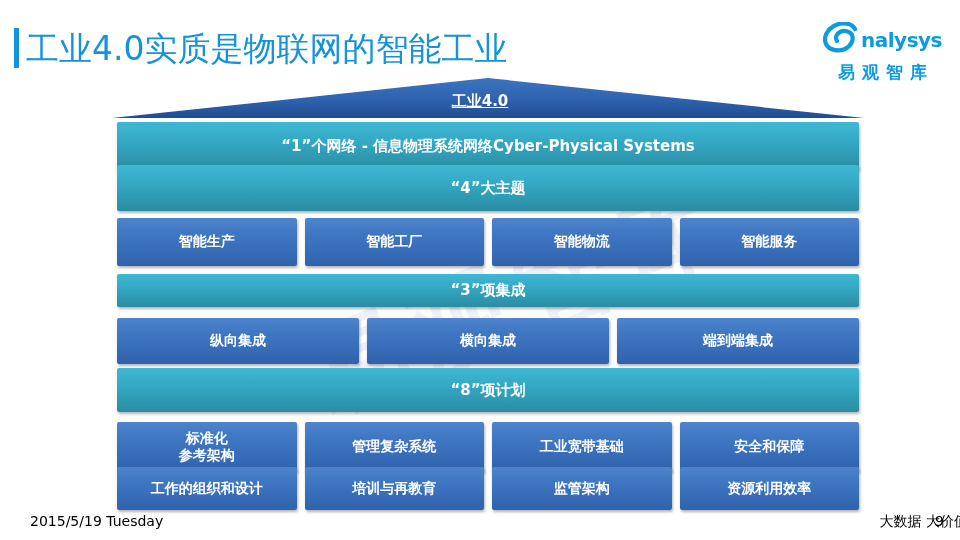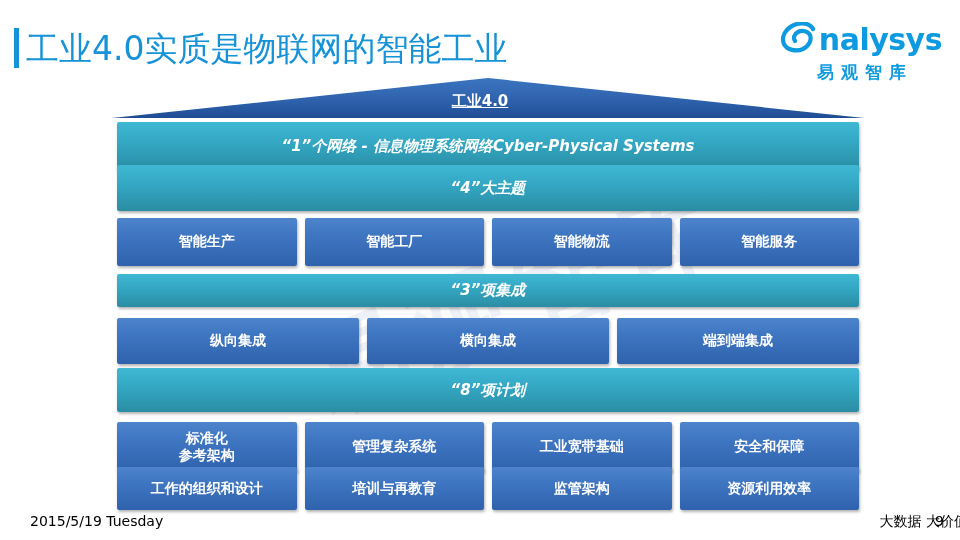--- a/index.html
+++ b/index.html
@@ -69,21 +69,21 @@
   #logo-main {
     display: flex;
     align-items: center;
     justify-content: flex-end;
     line-height: 1;
   }
   #logo-mark {
     margin-right: 1px;
   }
   #logo-word {
-    font-size: 30px;
+    font-size: 20px;
     font-weight: bold;
     letter-spacing: -0.5px;
     font-family: "DejaVu Sans", sans-serif;
   }
   #logo-cn {
     font-size: 17px;
     font-weight: bold;
     letter-spacing: 7px;
     margin-top: 4px;
     padding-left: 8px;
@@ -125,21 +125,20 @@
     border-radius: 2px;
     background: linear-gradient(to bottom, #3fb8d4 0%, #33a6c2 45%, #2a8da3 100%);
     box-shadow: 1px 2px 3px rgba(0,0,0,0.30);
     display: flex;
     align-items: center;
     justify-content: center;
     color: #ffffff;
     font-size: 15px;
     font-weight: bold;
     font-family: "DejaVu Sans", "Liberation Sans", sans-serif;
-    font-style: italic;
   }
   .cellrow {
     display: flex;
     height: 100%;
   }
   .cell {
     flex: 1;
     border-radius: 2px;
     background: linear-gradient(to bottom, #4d84cc 0%, #3f76c2 35%, #2f62ad 100%);
     box-shadow: 1px 2px 3px rgba(0,0,0,0.30);

